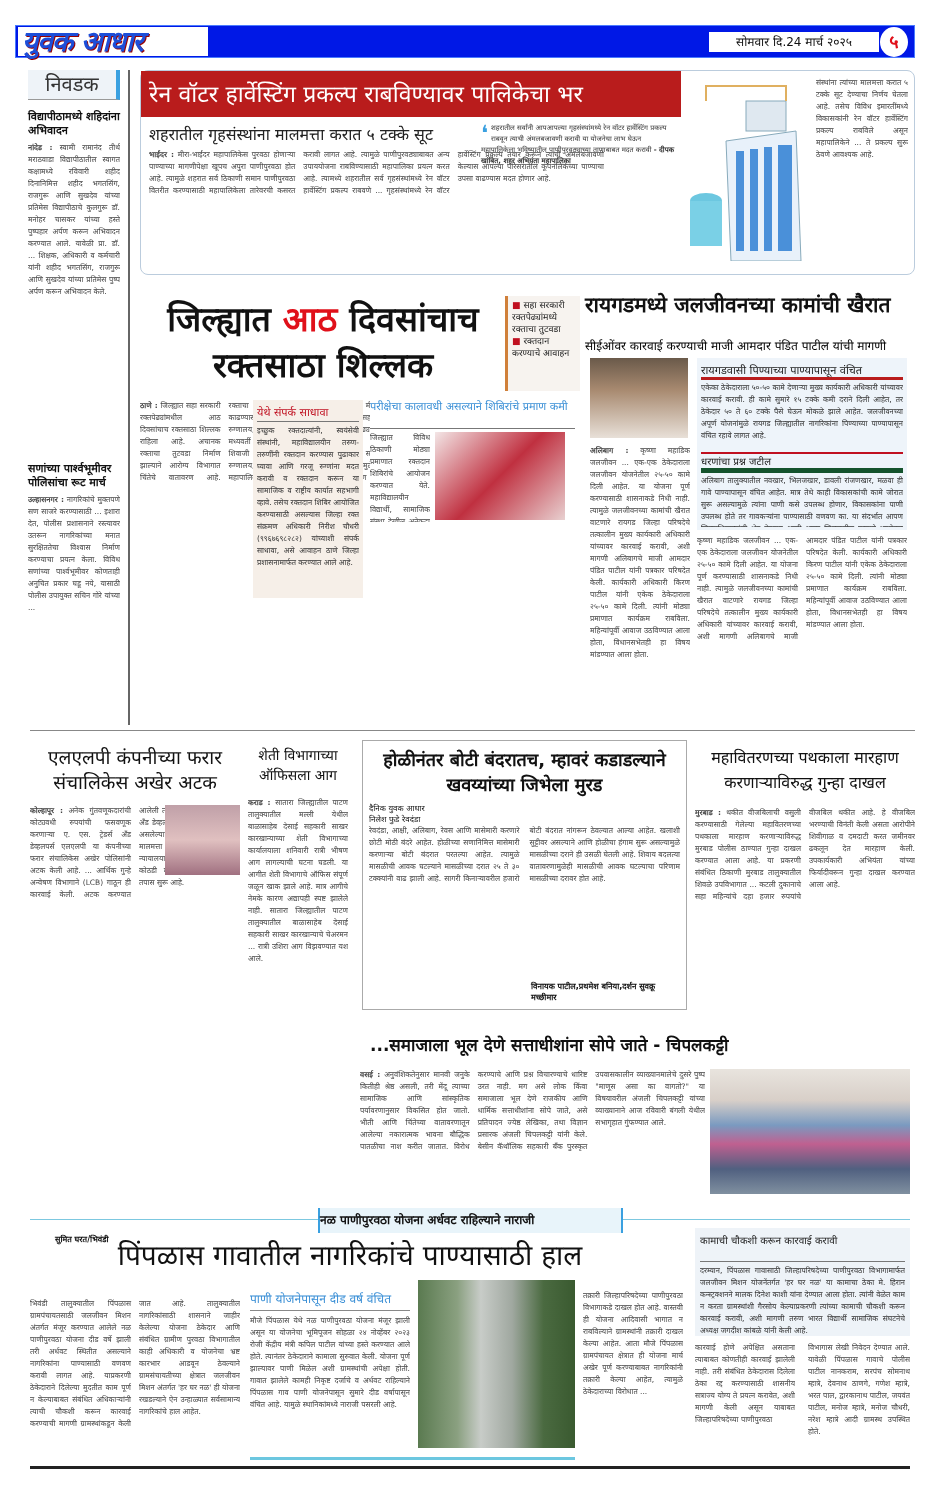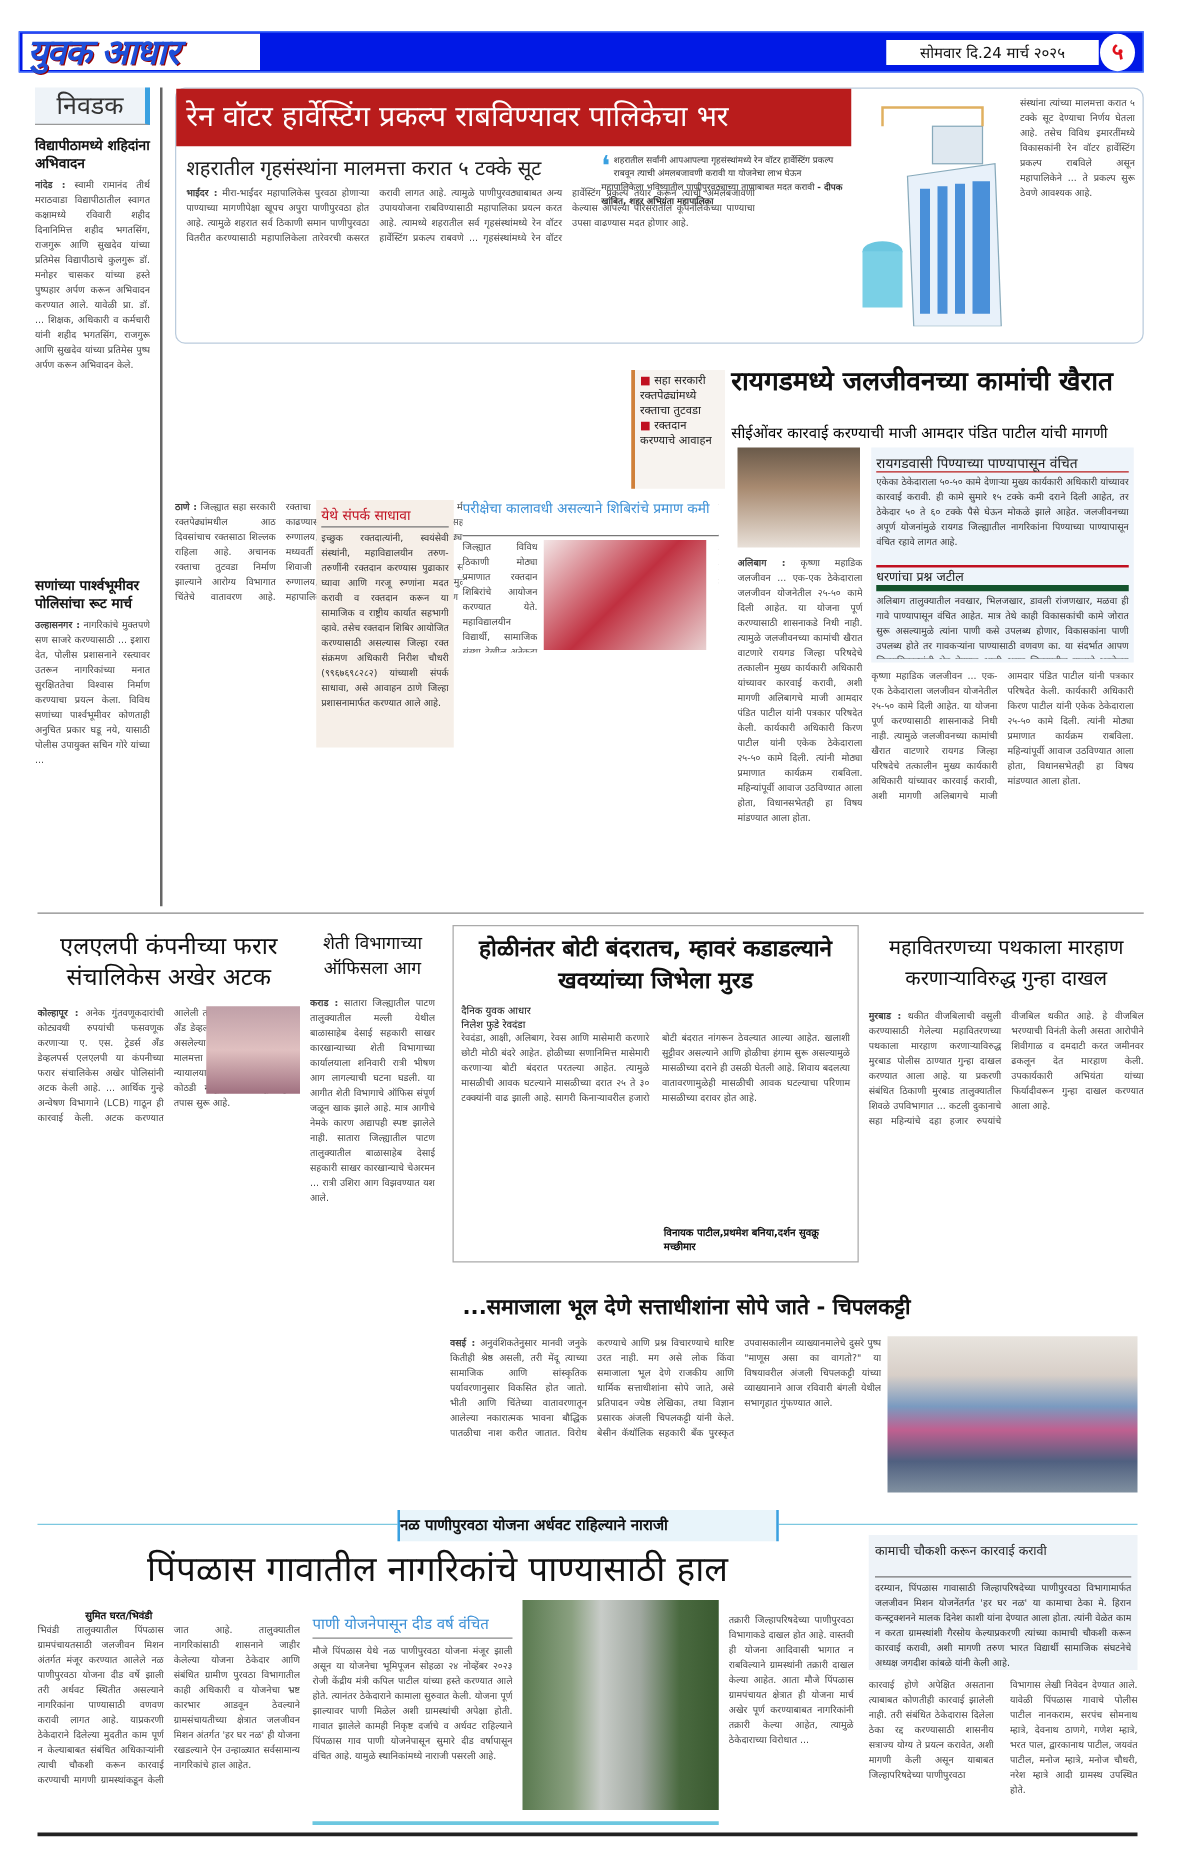--- a/index.html
+++ b/index.html
@@ -61,20 +61,26 @@
       </g>
       <ellipse cx="20" cy="120" rx="16" ry="8" fill="#6cc7e0"></ellipse>
       <rect x="4" y="120" width="32" height="45" fill="#7ad0e6"></rect>
       <path d="M20 20 L20 5 L100 5 L100 20" stroke="#e0b060" fill="none" stroke-width="2"></path>
     </svg>
   </div>
   <div class="txt" style="position:absolute;left:675px;top:6px;width:92px;height:190px">संस्थांना त्यांच्या मालमत्ता करात ५ टक्के सूट देण्याचा निर्णय घेतला आहे. तसेच विविध इमारतींमध्ये विकासकांनी रेन वॉटर हार्वेस्टिंग प्रकल्प राबविले असून महापालिकेने ... ते प्रकल्प सुरू ठेवणे आवश्यक आहे.</div>
 </div>
 
 <div class="abs" style="left:135px;top:290px;width:440px;height:435px;">
+  <div style="position:absolute;left:8px;top:6px;width:360px;text-align:center;font-weight:bold;font-size:34px;line-height:46px;color:#111">
+    <span>जिल्ह्यात</span>
+    <span style="color:#e0101a">आठ</span>
+    <span>दिवसांचाच</span><br>
+    <span>रक्तसाठा शिल्लक</span>
+  </div>
   <div style="position:absolute;left:370px;top:6px;width:75px;height:95px;border-left:3px solid #d0803a;background:#f7f3ef;padding:3px 4px;font-size:9px;line-height:12px;color:#222">
     <div><span style="color:#c01020">■</span> <span>सहा सरकारी रक्तपेढ्यांमध्ये रक्ताचा तुटवडा</span></div>
     <div><span style="color:#c01020">■</span> <span>रक्तदान करण्याचे आवाहन</span></div>
   </div>
   <div class="txt" style="position:absolute;left:5px;top:110px;width:435px;height:320px;column-count:5;column-gap:8px">
     <b>ठाणे :</b>
     <span>जिल्ह्यात सहा सरकारी रक्तपेढ्यांमधील आठ दिवसांचाच रक्तसाठा शिल्लक राहिला आहे. अचानक रक्ताचा तुटवडा निर्माण झाल्याने आरोग्य विभागात चिंतेचे वातावरण आहे. रक्ताचा हा तुटवडा भरून काढण्यासाठी जिल्हा रुग्णालय, उल्हासनगर मध्यवर्ती रुग्णालय, छत्रपती शिवाजी महाराज कळवा रुग्णालय, कल्याण-डोंबिवली महापालिका, नवी मुंबई पालिका आणि मीरा-भाईंदर महापालिका या सहा ठिकाणी सरकारी रक्तपेढ्या आहेत. मात्र सहा सरकारी रक्तपेढ्यांमधील साठा कमी झाला आहे. यामुळे आरोग्य यंत्रणेवर ताण येणार असल्याची माहिती डॉक्टरांनी दिली. जिल्ह्यातील महापालिका तसेच ग्रामीण भागातील लोकसंख्या पाहता जिल्ह्यातील आरोग्य यंत्रणेवर कायम ताण असल्याचे जाणवते. मुबलक रक्तसाठा करून ठेवणे आरोग्य यंत्रणेचे महत्त्वाचे काम असते. महागड्या शस्त्रक्रिया, प्रसूती तसेच मोठे अपघात यावर खासगी रुग्णालयांमध्ये उपचार करणे गरजू रुग्णांना आर्थिक दृष्ट्या शक्य होत नाही.</span>
   </div>
   <div style="position:absolute;left:118px;top:110px;width:110px;height:198px;background:#f6efe8;padding:4px">
     <div style="color:#c01020;font-size:11px;border-bottom:1px solid #777;padding-bottom:2px">येथे संपर्क साधावा</div>
@@ -85,21 +91,21 @@
     <div class="txt" style="margin-top:3px;width:60px;height:90px;float:left">जिल्ह्यात विविध ठिकाणी मोठ्या प्रमाणात रक्तदान शिबिरांचे आयोजन करण्यात येते. महाविद्यालयीन विद्यार्थी, सामाजिक संस्था देखील अनेकदा रक्तदान शिबिरांचे आयोजन करत असतात. मात्र सध्या परीक्षांचा कालावधी असल्याने शिबिरांचे प्रमाण कमी झाले आहे, तर दरवर्षी उन्हाळा लागला की अशा अडचणी येतात.</div>
     <div style="float:left;margin:3px 0 0 5px;width:130px;height:88px;background:linear-gradient(135deg,#f3e6e6,#c03040 50%,#e8d0d0)"></div>
   </div>
 </div>
 
 <div class="abs" style="left:585px;top:290px;width:330px;height:435px;">
   <div style="font-weight:bold;font-size:21px;color:#111;white-space:nowrap">रायगडमध्ये जलजीवनच्या कामांची खैरात</div>
   <div style="font-size:12px;color:#000000;white-space:nowrap;margin-top:19px">सीईओंवर कारवाई करण्याची माजी आमदार पंडित पाटील यांची मागणी</div>
   <div style="position:absolute;left:5px;top:68px;width:98px;height:80px;background:linear-gradient(#6a5a4a,#a88a70 40%,#e8e0d8)"></div>
   <div style="position:absolute;left:112px;top:68px;width:210px;height:90px;background:#eef4fa;padding:4px">
-    <div style="font-size:11px;border-bottom:1px solid #b91c1c">रायगडवासी पिण्याच्या पाण्यापासून वंचित</div>
+    <div style="font-size:11px;border-bottom:3px solid #b91c1c">रायगडवासी पिण्याच्या पाण्यापासून वंचित</div>
     <div class="txt" style="height:60px;margin-top:2px;color:#333">एकेका ठेकेदाराला ५०-५० कामे देणाऱ्या मुख्य कार्यकारी अधिकारी यांच्यावर कारवाई करावी. ही कामे सुमारे १५ टक्के कमी दराने दिली आहेत, तर ठेकेदार ५० ते ६० टक्के पैसे घेऊन मोकळे झाले आहेत. जलजीवनच्या अपूर्ण योजनांमुळे रायगड जिल्ह्यातील नागरिकांना पिण्याच्या पाण्यापासून वंचित रहावे लागत आहे.</div>
   </div>
   <div style="position:absolute;left:112px;top:158px;width:210px;height:82px;background:#eef4fa;padding:4px">
     <div style="font-size:10px;border-top:2px solid #c01020;border-bottom:5px solid #14532d">धरणांचा प्रश्न जटील</div>
     <div class="txt" style="height:52px;margin-top:2px;color:#333">अलिबाग तालुक्यातील नवखार, भिलजखार, डावली रांजणखार, मळवा ही गावे पाण्यापासून वंचित आहेत. मात्र तेथे काही विकासकांची कामे जोरात सुरू असल्यामुळे त्यांना पाणी कसे उपलब्ध होणार, विकासकांना पाणी उपलब्ध होते तर गावकऱ्यांना पाण्यासाठी वणवण का. या संदर्भात आपण जिल्हाधिकाऱ्यांची भेट घेण्यात आली असून जिल्ह्यातील गाळाने भरलेल्या धरणांचा प्रश्न जटील असल्याचे पंडित पाटील यांनी सांगितले.</div>
   </div>
   <div class="txt" style="position:absolute;left:5px;top:155px;width:100px;height:275px">
     <b>अलिबाग :</b>
     <span>कृष्णा महाडिक जलजीवन ... एक-एक ठेकेदाराला जलजीवन योजनेतील २५-५० कामे दिली आहेत. या योजना पूर्ण करण्यासाठी शासनाकडे निधी नाही. त्यामुळे जलजीवनच्या कामांची खैरात वाटणारे रायगड जिल्हा परिषदेचे तत्कालीन मुख्य कार्यकारी अधिकारी यांच्यावर कारवाई करावी, अशी मागणी अलिबागचे माजी आमदार पंडित पाटील यांनी पत्रकार परिषदेत केली. कार्यकारी अधिकारी किरण पाटील यांनी एकेक ठेकेदाराला २५-५० कामे दिली. त्यांनी मोठ्या प्रमाणात कार्यक्रम राबविला. महिन्यांपूर्वी आवाज उठविण्यात आला होता, विधानसभेतही हा विषय मांडण्यात आला होता.</span>
   </div>
@@ -152,21 +158,21 @@
     <b>वसई :</b>
     <span>अनुवंशिकतेनुसार मानवी जनुके कितीही श्रेष्ठ असली, तरी मेंदू त्याच्या सामाजिक आणि सांस्कृतिक पर्यावरणानुसार विकसित होत जातो. भीती आणि चिंतेच्या वातावरणातून आलेल्या नकारात्मक भावना बौद्धिक पातळीचा नाश करीत जातात. विरोध करण्याचे आणि प्रश्न विचारण्याचे धारिष्ट उरत नाही. मग असे लोक किंवा समाजाला भूल देणे राजकीय आणि धार्मिक सत्ताधीशांना सोपे जाते, असे प्रतिपादन ज्येष्ठ लेखिका, तथा विज्ञान प्रसारक अंजली चिपलकट्टी यांनी केले. बेसीन कॅथॉलिक सहकारी बँक पुरस्कृत उपवासकालीन व्याख्यानमालेचे दुसरे पुष्प "माणूस असा का वागतो?" या विषयावरील अंजली चिपलकट्टी यांच्या व्याख्यानाने आज रविवारी बंगली येथील सभागृहात गुंफण्यात आले.</span>
   </div>
   <div style="position:absolute;left:350px;top:36px;width:200px;height:125px;background:linear-gradient(180deg,#e8e4de 0,#d8cfc8 25%,#7a9ac0 45%,#c06090 60%,#506080 80%,#8090a0)"></div>
 </div>
 
 <div class="abs" style="left:30px;top:1219px;width:880px;height:1px;background:#7cc8e0"></div>
 <div class="abs" style="left:318px;top:1208px;width:305px;height:25px;background:#e8f4fa;border-left:2px solid #3aa0e0;border-right:2px solid #3aa0e0;font-size:12px;font-weight:bold;line-height:25px;text-align:left;color:#111">नळ पाणीपुरवठा योजना अर्धवट राहिल्याने नाराजी</div>
 <div class="abs" style="left:40px;top:1236px;width:620px;font-size:28px;line-height:40px;text-align:center;color:#111;white-space:nowrap">पिंपळास गावातील नागरिकांचे पाण्यासाठी हाल</div>
 
-<div class="abs" style="left:55px;top:1286px;width:80px;font-size:8px;font-weight:bold;text-align:center;color:#111">सुमित घरत/भिवंडी</div>
+<div class="abs" style="left:55px;top:1233px;width:80px;font-size:8px;font-weight:bold;text-align:left;color:#111">सुमित घरत/भिवंडी</div>
 <div class="abs txt" style="left:30px;top:1298px;width:210px;height:170px;column-count:2;column-gap:8px">भिवंडी तालुक्यातील पिंपळास ग्रामपंचायतसाठी जलजीवन मिशन अंतर्गत मंजूर करण्यात आलेले नळ पाणीपुरवठा योजना दीड वर्षे झाली तरी अर्धवट स्थितीत असल्याने नागरिकांना पाण्यासाठी वणवण करावी लागत आहे. याप्रकरणी ठेकेदाराने दिलेल्या मुदतीत काम पूर्ण न केल्याबाबत संबंधित अधिकाऱ्यांनी त्याची चौकशी करून कारवाई करण्याची मागणी ग्रामस्थांकडून केली जात आहे. तालुक्यातील नागरिकांसाठी शासनाने जाहीर केलेल्या योजना ठेकेदार आणि संबंधित ग्रामीण पुरवठा विभागातील काही अधिकारी व योजनेचा भ्रष्ट कारभार आडवून ठेवल्याने ग्रामसंचायतीच्या क्षेत्रात जलजीवन मिशन अंतर्गत 'हर घर नळ' ही योजना रखडल्याने ऐन उन्हाळ्यात सर्वसामान्य नागरिकांचे हाल आहेत.</div>
 
 <div class="abs" style="left:250px;top:1290px;width:325px;height:170px;border-bottom:3px solid #6cc7e0">
   <div style="font-size:12px;color:#3a8fd6;width:160px;border-bottom:1px solid #888;padding-bottom:3px">पाणी योजनेपासून दीड वर्ष वंचित</div>
   <div class="txt" style="width:160px;height:135px;margin-top:4px">मौजे पिंपळास येथे नळ पाणीपुरवठा योजना मंजूर झाली असून या योजनेचा भूमिपूजन सोहळा २४ नोव्हेंबर २०२३ रोजी केंद्रीय मंत्री कपिल पाटील यांच्या हस्ते करण्यात आले होते. त्यानंतर ठेकेदाराने कामाला सुरुवात केली. योजना पूर्ण झाल्यावर पाणी मिळेल अशी ग्रामस्थांची अपेक्षा होती. गावात झालेले कामही निकृष्ट दर्जाचे व अर्धवट राहिल्याने पिंपळास गाव पाणी योजनेपासून सुमारे दीड वर्षापासून वंचित आहे. यामुळे स्थानिकांमध्ये नाराजी पसरली आहे.</div>
   <div style="position:absolute;left:168px;top:-10px;width:157px;height:168px;background:linear-gradient(90deg,#5a7a50 0,#8aa080 25%,#c8ccc8 40%,#a0a8a0 60%,#4a6a40 80%,#3a5a30)"></div>
 </div>
 
 <div class="abs txt" style="left:583px;top:1290px;width:100px;height:170px">तक्रारी जिल्हापरिषदेच्या पाणीपुरवठा विभागाकडे दाखल होत आहे. वास्तवी ही योजना आदिवासी भागात न राबविल्याने ग्रामस्थांनी तक्रारी दाखल केल्या आहेत. आता मौजे पिंपळास ग्रामपंचायत क्षेत्रात ही योजना मार्च अखेर पूर्ण करण्याबाबत नागरिकांनी तक्रारी केल्या आहेत, त्यामुळे ठेकेदाराच्या विरोधात ...</div>
 

